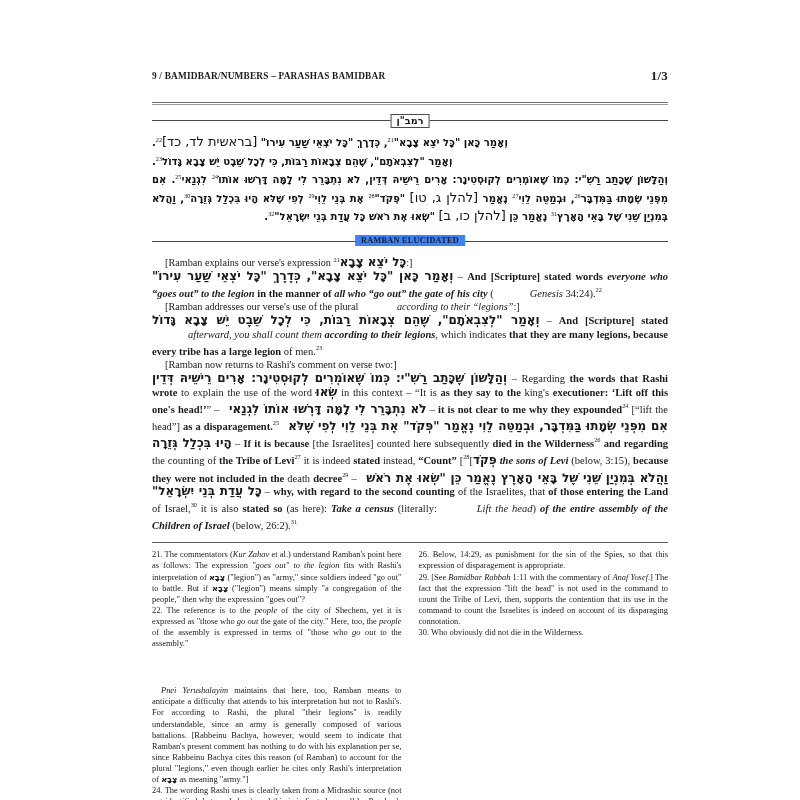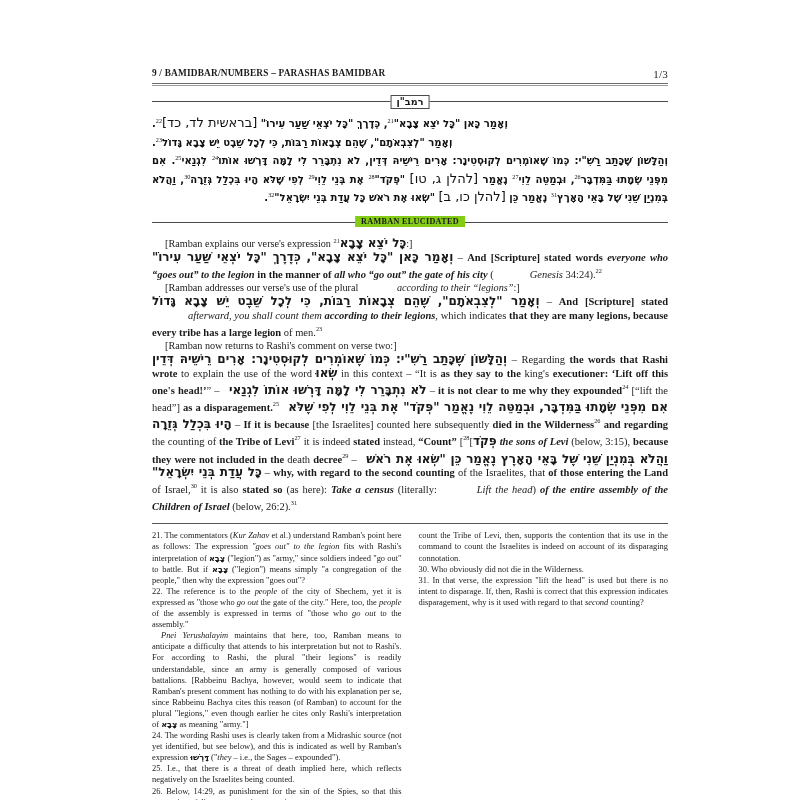--- a/index.html
+++ b/index.html
@@ -27,29 +27,29 @@
   .content {
     position: absolute;
     left: 152px;
     top: 68px;
     width: 516px;
   }
 
   
   .runhead {
     display: flex;
-    align-items: flex-start;
+    align-items: center;
     justify-content: space-between;
     font-size: 9.3px;
     letter-spacing: 0.2px;
     font-weight: bold;
-    padding-bottom: 2px;
+    padding-bottom: 17px;
   }
   .runhead-left { white-space: nowrap; }
-  .runhead-right { font-size: 11px; font-weight: normal; }
+  .runhead-right { font-size: 13px; font-weight: bold; }
   .runhead-rule {
     border-top: 1px solid #6d6d6d;
     border-bottom: 1px solid #9a9a9a;
     height: 1px;
     margin-top: 1px;
     margin-bottom: 9px;
   }
 
   
   .heb-head {
@@ -109,21 +109,21 @@
   .eluc-head .line {
     position: absolute;
     top: 6px; left: 0; right: 0;
     border-top: 1px solid #4a4a4a;
   }
   .eluc-head .lbl {
     position: absolute;
     left: 50%;
     transform: translateX(-50%);
     top: 0;
-    background: #84cc16;
+    background: #3b82f6;
     padding: 0 6px;
     font-size: 8.1px;
     font-weight: bold;
     letter-spacing: 0.35px;
     line-height: 11px;
   }
 
   .eluc {
     font-size: 10.5px;
     line-height: 13.6px;
@@ -165,21 +165,21 @@
     column-fill: auto;
     height: 310px;
     font-size: 8.45px;
     line-height: 11.1px;
     text-align: justify;
   }
   .fn-cols p {
     margin: 0;
     text-indent: 0;
   }
-  .fn-cols p.ind { text-indent: 9px; }
+  .fn-cols p.ind { text-indent: 9px; margin-top: 36px; }
   .fn-cols i { font-style: italic; }
   .fn-cols .heb {
     direction: rtl;
     unicode-bidi: embed;
     font-family: "DejaVu Sans", "Liberation Sans", sans-serif;
     font-size: 8.2px;
     font-weight: bold;
   }
 </style>
 </head>
@@ -256,17 +256,16 @@
     <div class="fn-rule"></div>
     <div class="fn-cols">
         <p>21. The commentators (<i>Kur Zahav</i> et al.) understand Ramban's point here as follows: The expression <i>"goes out" to the legion</i> fits with Rashi's interpretation of <span class="heb">צָבָא</span> ("legion") as "army," since soldiers indeed "go out" to battle. But if <span class="heb">צָבָא</span> ("legion") means simply "a congregation of the people," then why the expression "goes out"?</p>
         <p>22. The reference is to the <i>people</i> of the city of Shechem, yet it is expressed as "those who <i>go out</i> the gate of the city." Here, too, the <i>people</i> of the assembly is expressed in terms of "those who <i>go out</i> to the assembly."</p>
         <p class="ind"><i>Pnei Yerushalayim</i> maintains that here, too, Ramban means to anticipate a difficulty that attends to his interpretation but not to Rashi's. For according to Rashi, the plural "their legions" is readily understandable, since an army is generally composed of various battalions. [Rabbeinu Bachya, however, would seem to indicate that Ramban's present comment has nothing to do with his explanation per se, since Rabbeinu Bachya cites this reason (of Ramban) to account for the plural "legions," even though earlier he cites only Rashi's interpretation of <span class="heb">צָבָא</span> as meaning "army."]</p>
         <p>24. The wording Rashi uses is clearly taken from a Midrashic source (not yet identified, but see below), and this is indicated as well by Ramban's expression <span class="heb">דָּרְשׁוּ</span> ("<i>they</i> – i.e., the Sages – expounded").</p>
         <p>25. I.e., that there is a threat of death implied here, which reflects negatively on the Israelites being counted.</p>
         <p>26. Below, 14:29, as punishment for the sin of the Spies, so that this expression of disparagement is appropriate.</p>
         <p>29. [See <i>Bamidbar Rabbah</i> 1:11 with the commentary of <i>Anaf Yosef</i>.] The fact that the expression "lift the head" is not used in the command to count the Tribe of Levi, then, supports the contention that its use in the command to count the Israelites is indeed on account of its disparaging connotation.</p>
         <p>30. Who obviously did not die in the Wilderness.</p>
-        <p>31. In that verse, the expression "lift the head" is used but there is no intent to disparage. If, then, Rashi is correct that this expression indicates disparagement, why is it used with regard to that <i>second</i> counting?</p>
       </div>
 
   </div>
 </div>
 
 </body></html>

